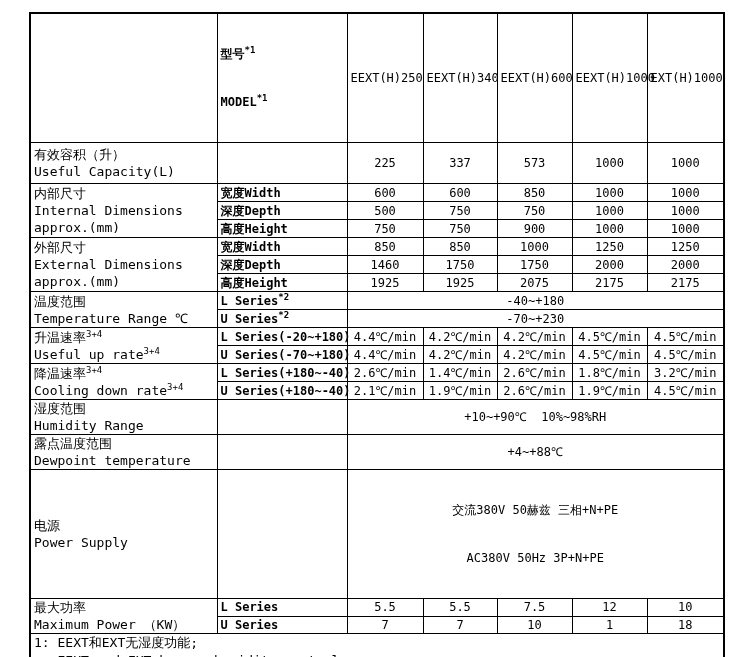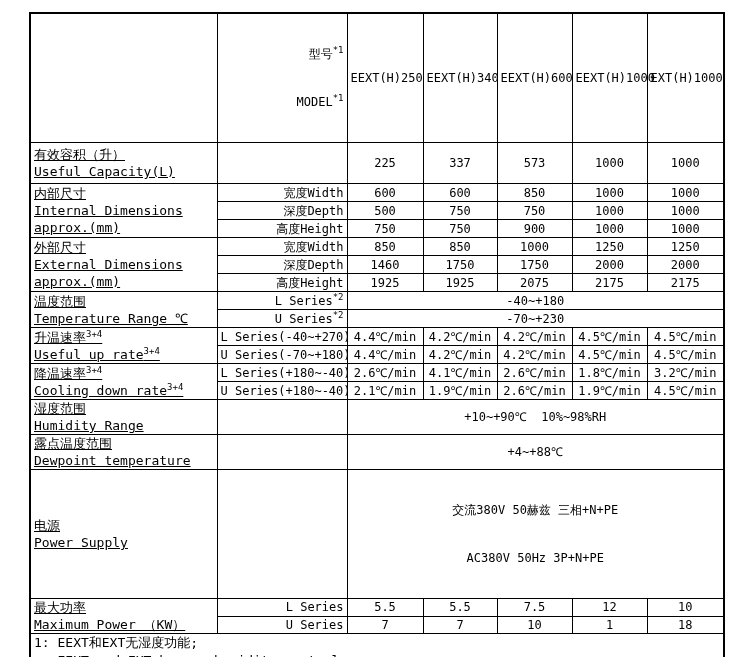--- a/index.html
+++ b/index.html
@@ -2,22 +2,22 @@
 <html><head>
 <meta charset="utf-8">
 <style>
   * { box-sizing: border-box; }
   html,body { margin:0; padding:0; background:#fff; color:#000;
     font-family:"DejaVu Sans Mono","Liberation Mono",monospace; }
   .sheet { position:relative; width:754px; height:657px; background:#fff; }
   table.spec { position:absolute; left:29px; top:12px; width:696px;
     border-collapse:collapse; table-layout:fixed; border:2px solid #000; }
   table.spec td { border:1px solid #000; padding:0 3px; vertical-align:middle; overflow:visible; }
-  td.lbl { text-align:left; font-size:13px; line-height:17px;text-decoration:underline; }
-  td.sub { text-align:right; font-size:12px; line-height:16px; white-space:pre; }
+  td.lbl { text-align:left; font-size:13px; line-height:17px; }
+  td.sub { text-align:left; font-size:12px; line-height:16px; white-space:pre;font-weight:bold; }
   td.val { text-align:center; font-size:12px; line-height:16px; white-space:pre; padding:0 1px; }
   td.notes { font-size:13px; line-height:17.6px; padding:1px 4px; vertical-align:top; }
   .note-line { white-space:pre; }
   sup { font-size:9px; line-height:0; }
   tr.h36{height:36px} tr.h41{height:41px} tr.h18{height:18px}
   tr.h35{height:35px} tr.h33{height:33px} tr.h17{height:17px}
 </style>
 </head>
 <body>
 
@@ -131,21 +131,21 @@
   <tr class="h18">
     <td class="sub"><span>U Series</span><sup>*2</sup></td>
     <td class="val" colspan="5">-70~+230</td>
   </tr>
 
   <tr class="h18">
     <td class="lbl" rowspan="2">
       <div><span>升温速率</span><sup>3+4</sup></div>
       <div><span>Useful up rate</span><sup>3+4</sup></div>
     </td>
-    <td class="sub">L Series(-40~+270)</td>
+    <td class="sub">L Series(-20~+180)</td>
     <td class="val">4.4℃/min</td>
     <td class="val">4.2℃/min</td>
     <td class="val">4.2℃/min</td>
     <td class="val">4.5℃/min</td>
     <td class="val">4.5℃/min</td>
   </tr>
   <tr class="h18">
     <td class="sub">U Series(-70~+180)</td>
     <td class="val">4.4℃/min</td>
     <td class="val">4.2℃/min</td>
@@ -154,21 +154,21 @@
     <td class="val">4.5℃/min</td>
   </tr>
 
   <tr class="h18">
     <td class="lbl" rowspan="2">
       <div><span>降温速率</span><sup>3+4</sup></div>
       <div><span>Cooling down rate</span><sup>3+4</sup></div>
     </td>
     <td class="sub">L Series(+180~-40)</td>
     <td class="val">2.6℃/min</td>
-    <td class="val">4.1℃/min</td>
+    <td class="val">1.4℃/min</td>
     <td class="val">2.6℃/min</td>
     <td class="val">1.8℃/min</td>
     <td class="val">3.2℃/min</td>
   </tr>
   <tr class="h18">
     <td class="sub">U Series(+180~-40)</td>
     <td class="val">2.1℃/min</td>
     <td class="val">1.9℃/min</td>
     <td class="val">2.6℃/min</td>
     <td class="val">1.9℃/min</td>

